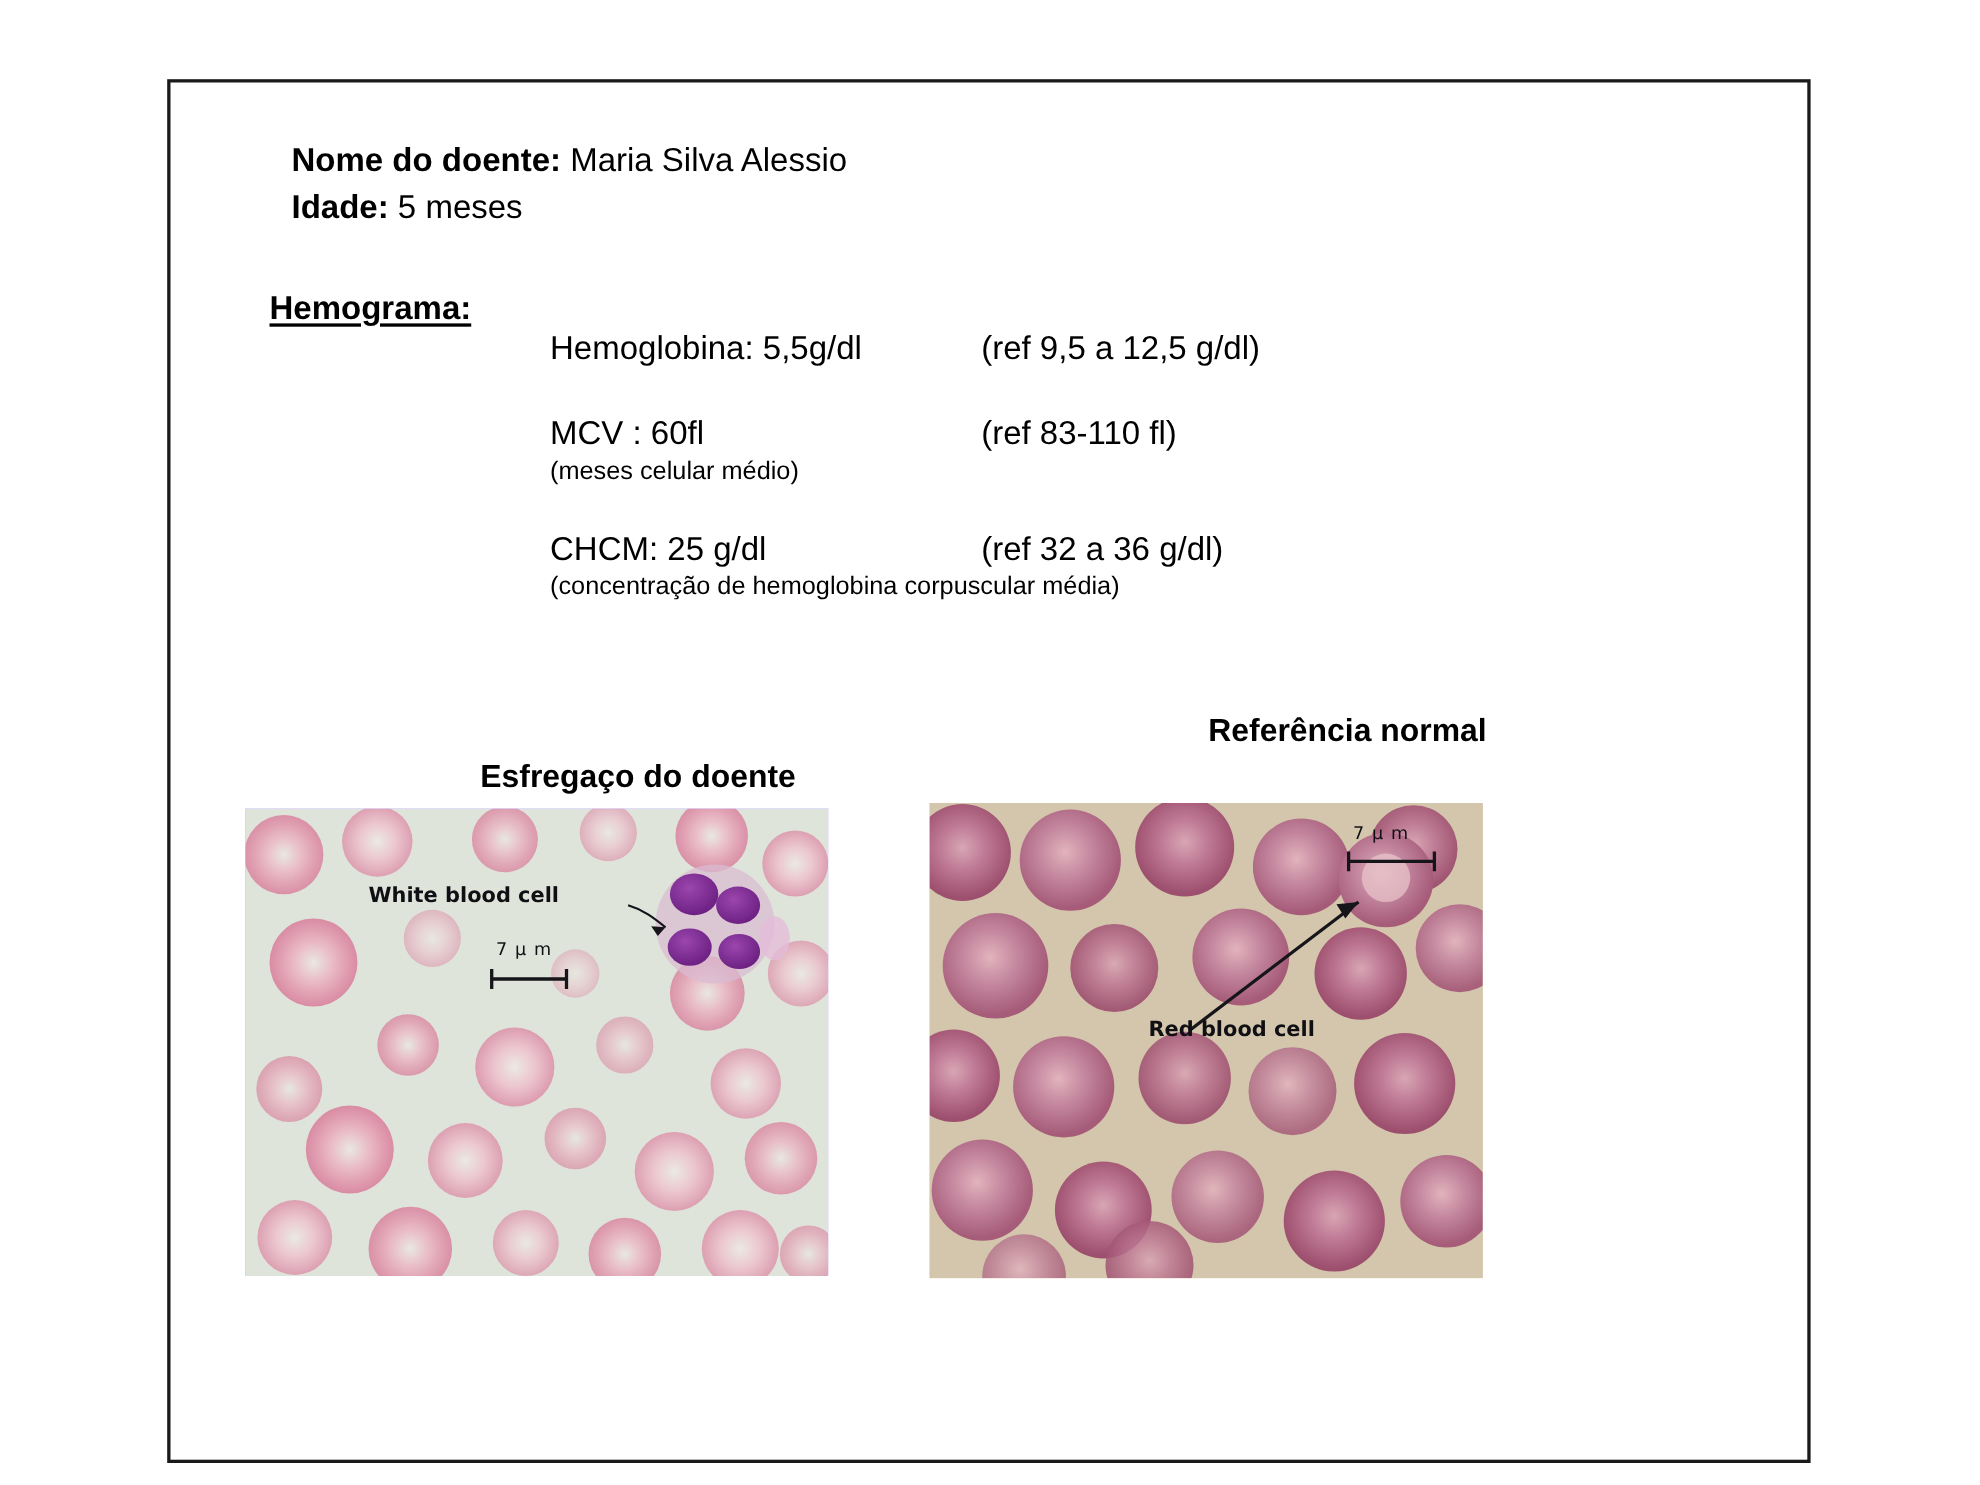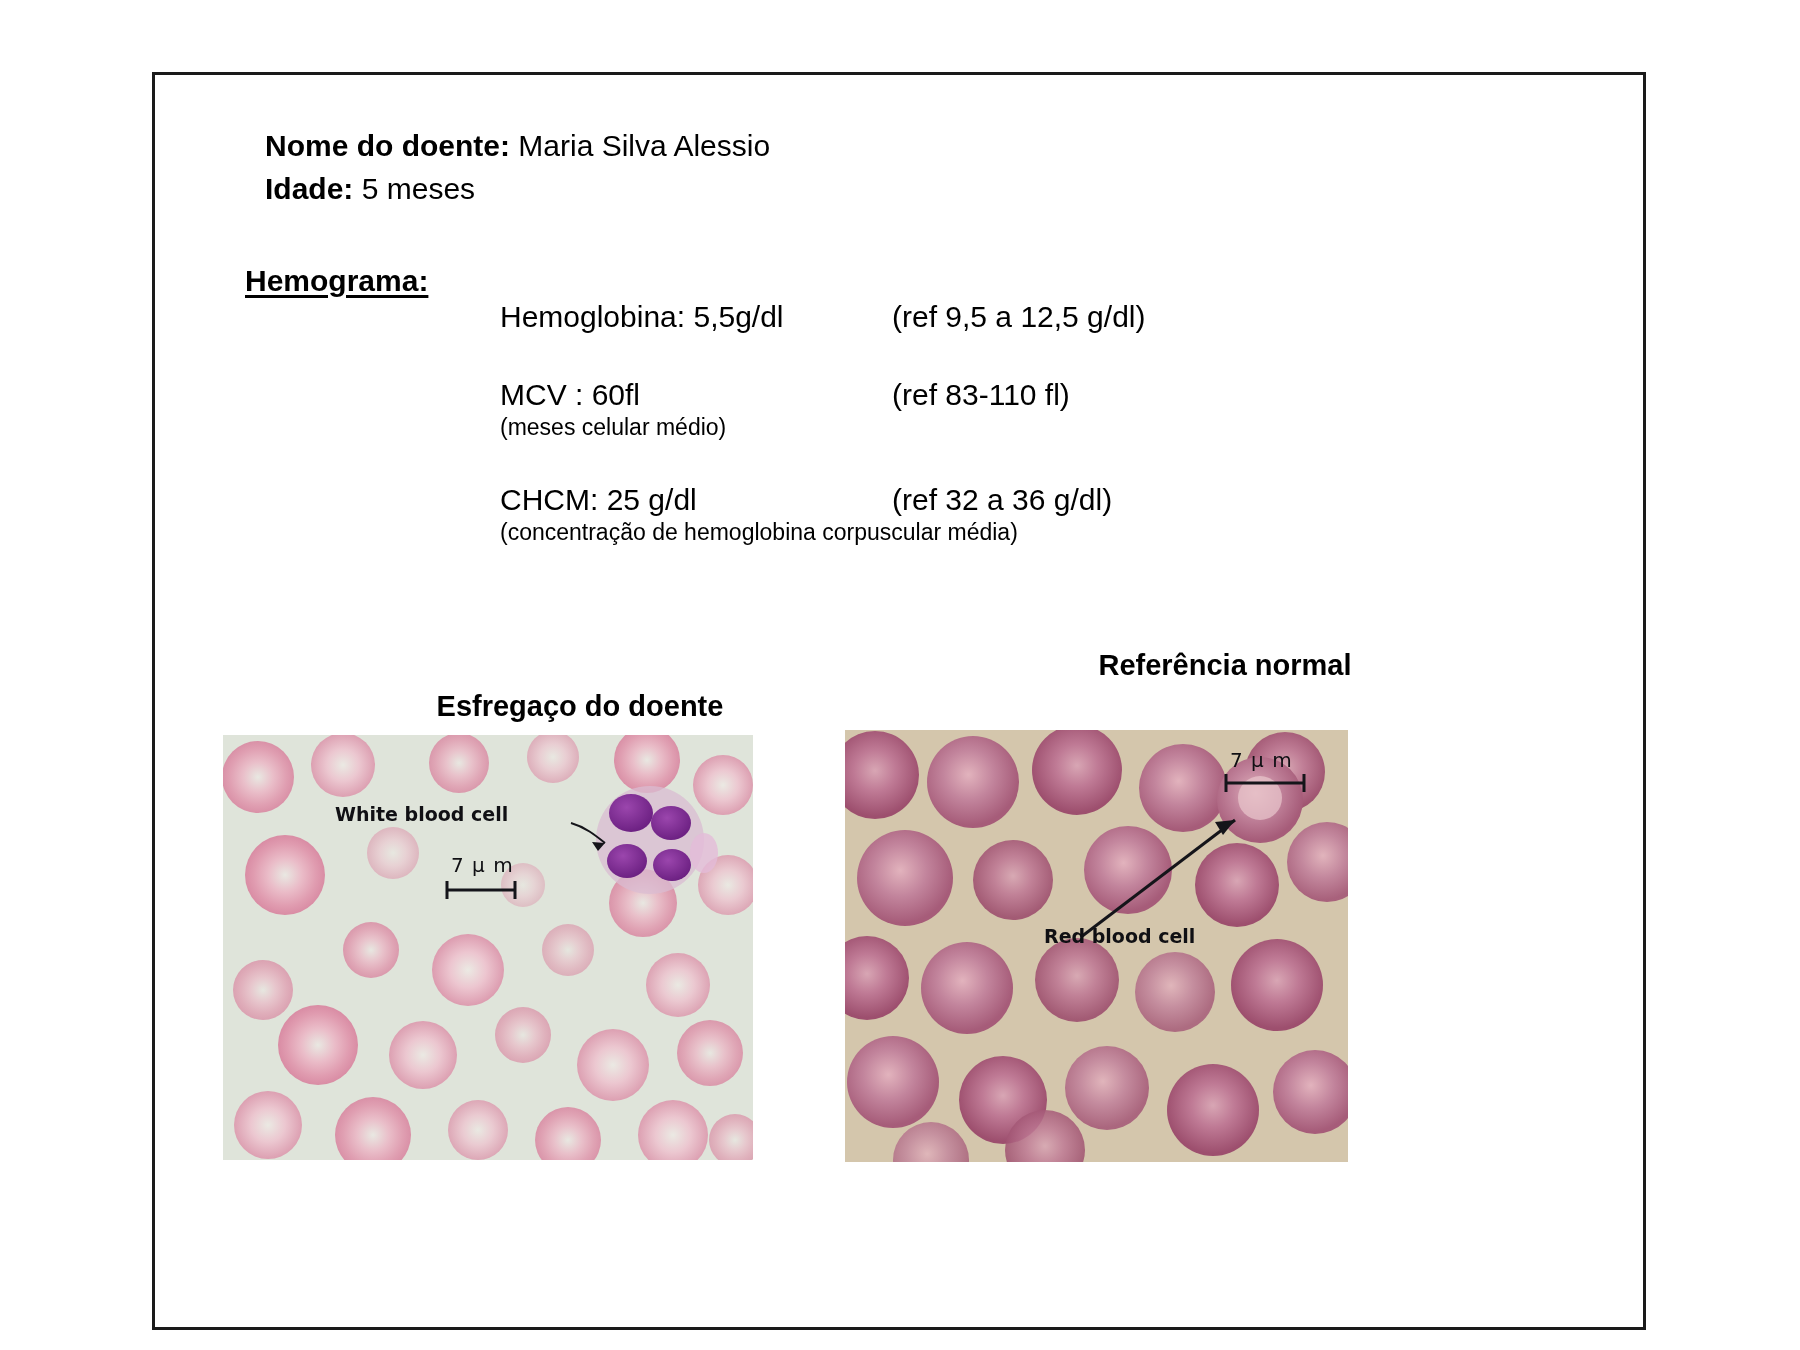--- a/index.html
+++ b/index.html
@@ -100,21 +100,21 @@
     position: absolute;
     font-family: "DejaVu Sans", sans-serif;
     font-size: 19px;
     color: #101014;
     white-space: nowrap;
     font-weight: 600;
   }
   .scale-label {
     position: absolute;
     font-family: "DejaVu Sans", sans-serif;
-    font-size: 20px;
+    font-size: 16px;
     color: #101014;
     letter-spacing: 1px;
     white-space: nowrap;
   }
 </style>
 </head>
 <body>
 
 <div class="slide">
 

